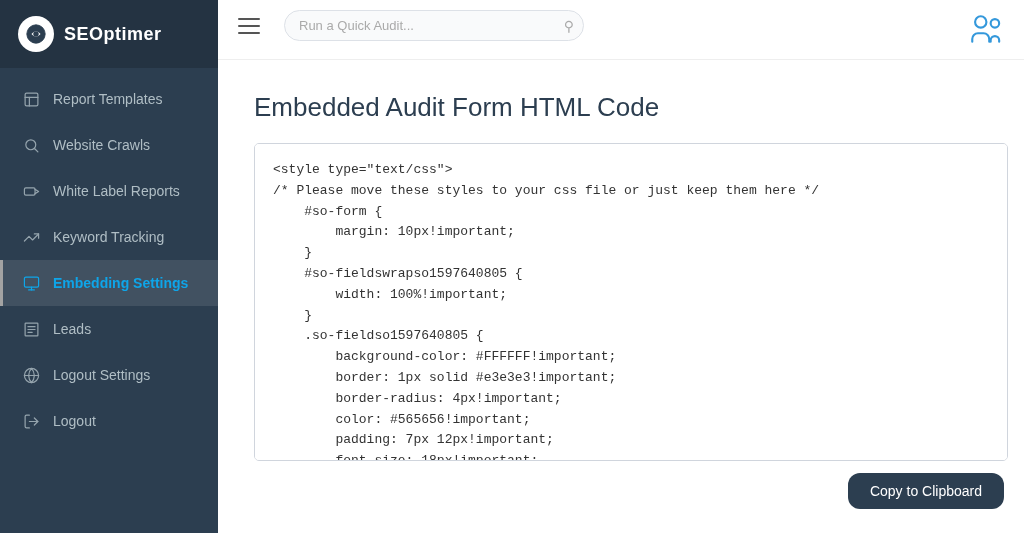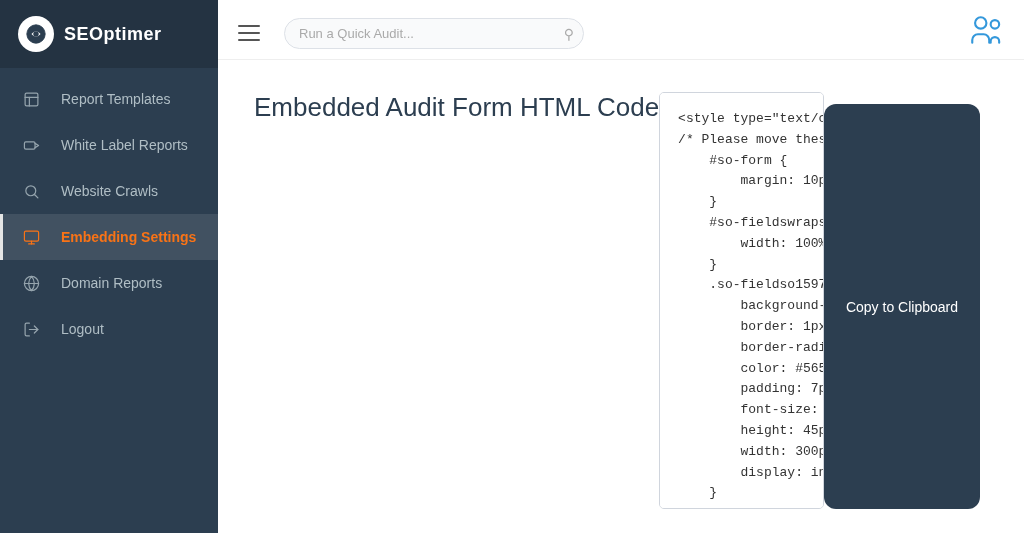--- a/index.html
+++ b/index.html
@@ -47,26 +47,25 @@
       display: flex;
       align-items: center;
       padding: 13px 18px;
       color: #b0bec5;
       cursor: pointer;
       font-size: 14px;
       font-weight: 400;
       transition: background 0.15s;
       border-left: 3px solid transparent;
       text-decoration: none;
-      gap: 8px;
     }
     .nav-item.active {
       background: rgba(255,255,255,0.1);
-      color: #f97316;
-      border-left: 3px solid #e5e5e5;
+      color: #0ea5e9;
+      border-left: 3px solid #a3a3a3;
       font-weight: 600;
     }
     .nav-item .nav-icon {
       width: 20px;
       height: 20px;
       margin-right: 12px;
       display: flex;
       align-items: center;
       justify-content: center;
       flex-shrink: 0;
@@ -80,21 +79,21 @@
       flex: 1;
       display: flex;
       flex-direction: column;
       background: #fff;
       overflow: hidden;
     }
 
     
     .topbar {
       display: flex;
-      align-items: flex-end;
+      align-items: flex-start;
       padding: 10px 20px;
       background: #fff;
       border-bottom: 1px solid #eee;
       height: 60px;
       flex-shrink: 0;
     }
     .hamburger {
       width: 32px;
       height: 32px;
       display: flex;
@@ -144,24 +143,24 @@
       display: flex;
       align-items: center;
       justify-content: center;
       cursor: pointer;
     }
     .user-avatar svg { width: 34px; height: 34px; }
 
     
     .page-body {
       flex: 1;
-      padding: 32px 40px 24px 36px;
+      padding: 32px 16px 24px 36px;
       overflow-y: auto;
       display: flex;
-      flex-direction: row;
+      flex-direction: column;
     }
 
     .page-title {
       font-size: 26px;
       font-weight: 400;
       color: #2c3e50;
       margin-bottom: 20px;
     }
 
     .code-container {
@@ -232,60 +231,78 @@
             <line x1="3" y1="9" x2="21" y2="9"></line>
             <line x1="9" y1="21" x2="9" y2="9"></line>
           </svg>
       </span>
       <span>Report Templates</span>
     </div>
 
     <div class="nav-item">
       <span class="nav-icon">
         <svg viewBox="0 0 24 24">
+            <circle cx="11" cy="11" r="7"></circle>
+            <line x1="21" y1="21" x2="16.65" y2="16.65"></line>
+          </svg>
+      </span>
+      <span>Website Crawls</span>
+    </div>
+
+    <div class="nav-item">
+      <span class="nav-icon">
+        <svg viewBox="0 0 24 24">
             <rect x="2" y="7" width="15" height="10" rx="2"></rect>
             <path d="M17 9l5 3-5 3"></path>
           </svg>
       </span>
       <span>White Label Reports</span>
     </div>
 
     <div class="nav-item">
       <span class="nav-icon">
         <svg viewBox="0 0 24 24">
-            <circle cx="11" cy="11" r="7"></circle>
-            <line x1="21" y1="21" x2="16.65" y2="16.65"></line>
-          </svg>
-      </span>
-      <span>Website Crawls</span>
-    </div>
-
+            <polyline points="22 7 13.5 15.5 8.5 10.5 2 17"></polyline>
+            <polyline points="16 7 22 7 22 13"></polyline>
+          </svg>
+      </span>
+      <span>Keyword Tracking</span>
+    </div>
 
     <div class="nav-item active">
       <span class="nav-icon">
         <svg viewBox="0 0 24 24">
             <rect x="2" y="3" width="20" height="14" rx="2"></rect>
             <line x1="8" y1="21" x2="16" y2="21"></line>
             <line x1="12" y1="17" x2="12" y2="21"></line>
           </svg>
       </span>
       <span>Embedding Settings</span>
     </div>
 
+    <div class="nav-item">
+      <span class="nav-icon">
+        <svg viewBox="0 0 24 24">
+            <rect x="3" y="3" width="18" height="18" rx="1"></rect>
+            <path d="M7 8h10M7 12h10M7 16h6"></path>
+          </svg>
+      </span>
+      <span>Leads</span>
+    </div>
 
 
     <div class="nav-item">
       <span class="nav-icon">
         <svg viewBox="0 0 24 24">
             <circle cx="12" cy="12" r="10"></circle>
             <line x1="2" y1="12" x2="22" y2="12"></line>
             <path d="M12 2a15.3 15.3 0 0 1 4 10 15.3 15.3 0 0 1-4 10 15.3 15.3 0 0 1-4-10 15.3 15.3 0 0 1 4-10z"></path>
           </svg>
       </span>
-      <span>Domain Reports</span>
+      <span>Logout Settings</span>
     </div>
 
 
     <div class="nav-item">
       <span class="nav-icon">
         <svg viewBox="0 0 24 24">
             <path d="M9 21H5a2 2 0 0 1-2-2V5a2 2 0 0 1 2-2h4"></path>
             <polyline points="16 17 21 12 16 7"></polyline>
             <line x1="21" y1="12" x2="9" y2="12"></line>
           </svg>

